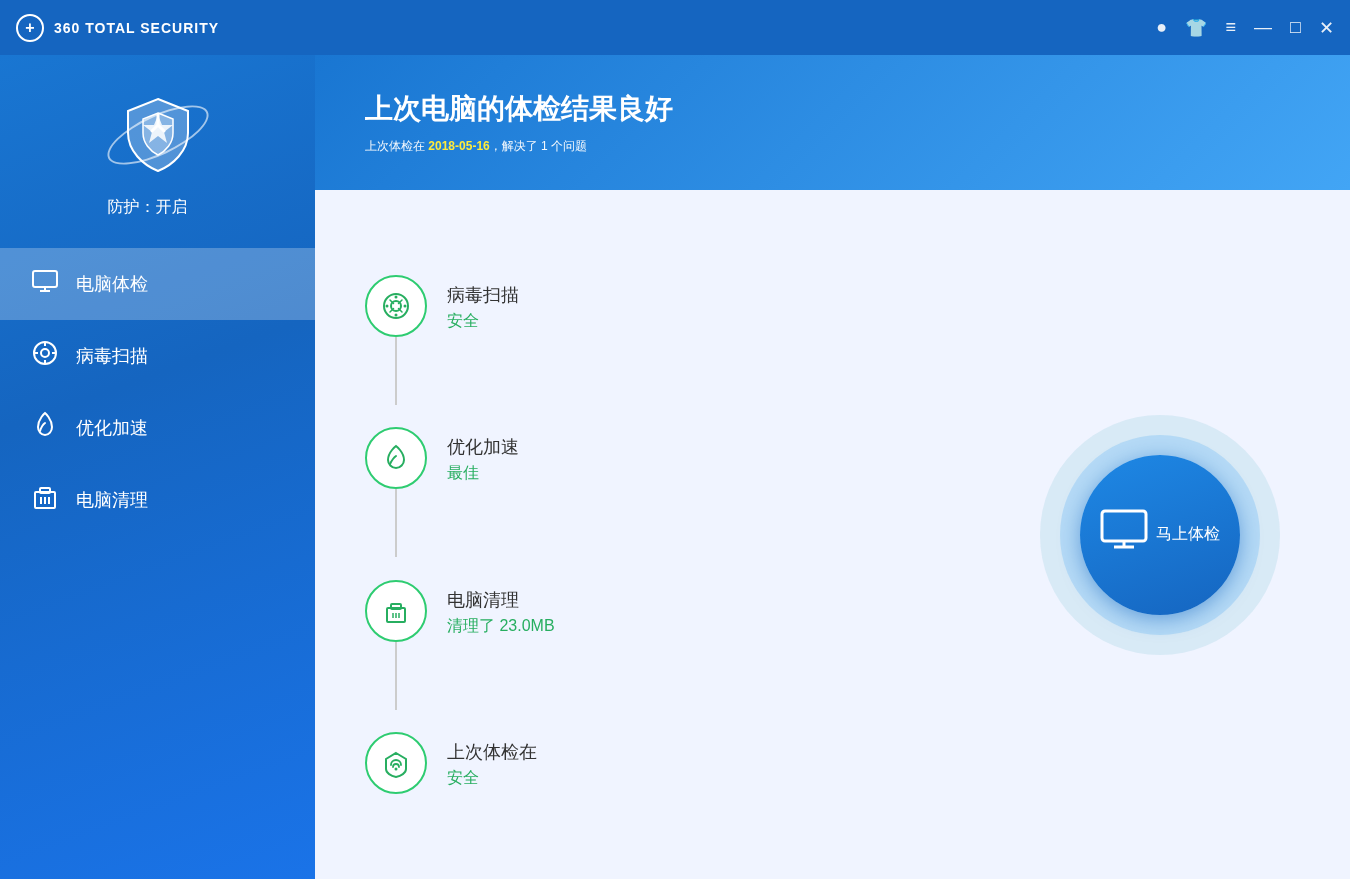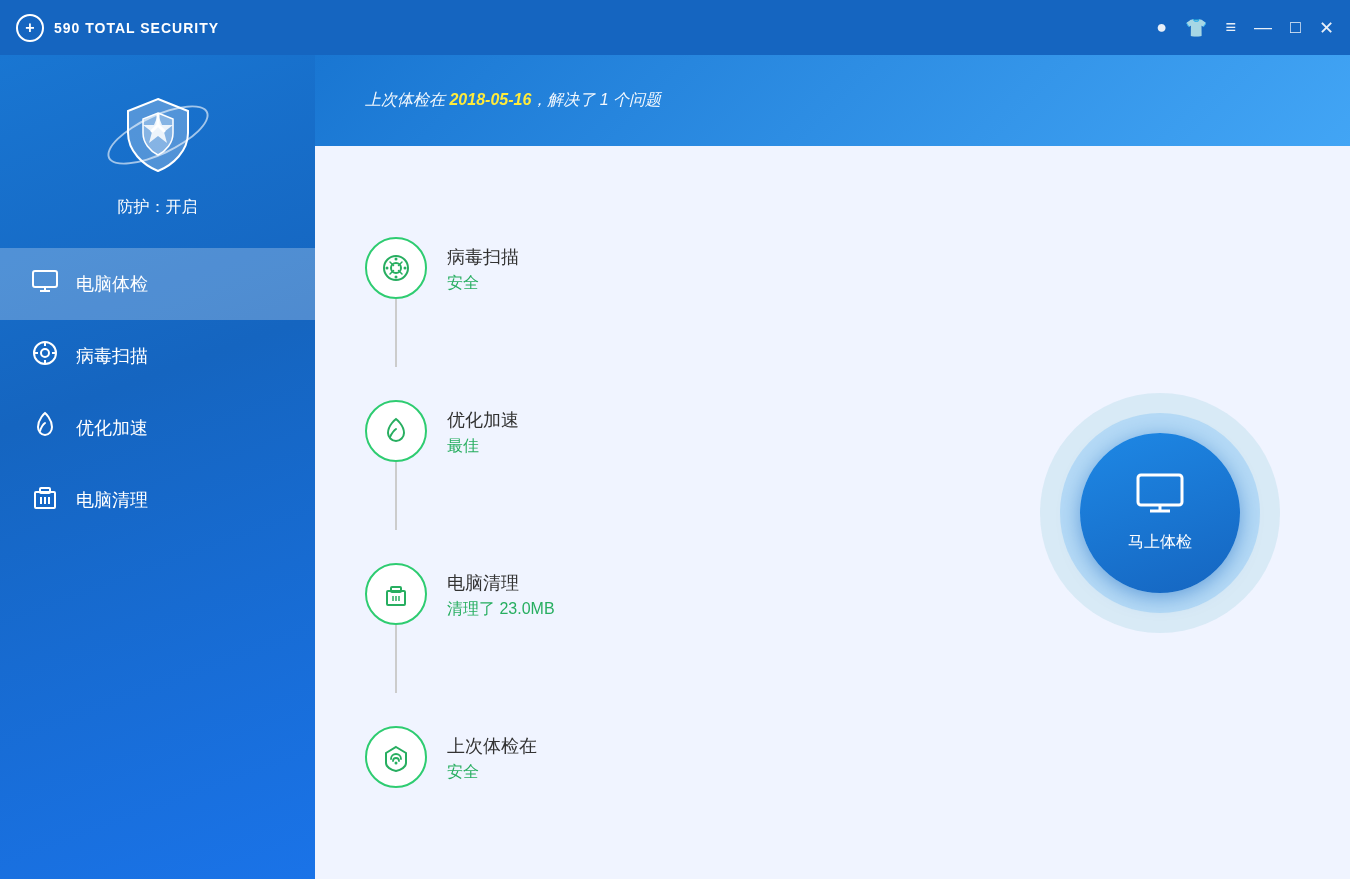--- a/index.html
+++ b/index.html
@@ -72,21 +72,21 @@
       display: flex;
       flex-direction: column;
       align-items: center;
       flex-shrink: 0;
     }
 
     #sidebar-logo-area {
       padding: 30px 0 20px;
       display: flex;
       flex-direction: column;
-      align-items: center;
+      align-items: flex-start;
       gap: 12px;
     }
 
     #shield-container {
       position: relative;
       width: 100px;
       height: 100px;
       display: flex;
       align-items: center;
       justify-content: center;
@@ -163,22 +163,21 @@
       flex-shrink: 0;
     }
     #header-title {
       color: #fff;
       font-size: 28px;
       font-weight: bold;
       margin-bottom: 10px;
     }
     #header-subtitle {
       color: rgba(255,255,255,0.95);
-      font-size: 16px;
-      font-style: italic;
+      font-size: 12px;
     }
     #header-date {
       color: #ffeb3b;
       font-weight: bold;
     }
 
     
     #content-body {
       flex: 1;
       display: flex;
@@ -273,21 +272,20 @@
       align-items: center;
       justify-content: center;
     }
 
     #scan-button-inner {
       width: 160px;
       height: 160px;
       border-radius: 50%;
       background: linear-gradient(160deg, #1e88e5, #1565c0);
       display: flex;
-      flex-direction: column;
       align-items: center;
       justify-content: center;
       gap: 8px;
       box-shadow: 0 4px 20px rgba(21, 101, 192, 0.5);
     }
 
     #scan-button-icon {
       color: #fff;
       font-size: 40px;
     }
@@ -298,21 +296,21 @@
     }
   </style>
 </head>
 <body>
 
 <div id="titlebar">
   <div id="titlebar-left">
     <div id="titlebar-logo-circle">
       <span>+</span>
     </div>
-    <span id="titlebar-title">590 TOTAL SECURITY</span>
+    <span id="titlebar-title">360 TOTAL SECURITY</span>
   </div>
   <div id="titlebar-controls">
     <span class="titlebar-icon">●</span>
     <span class="titlebar-icon">👕</span>
     <span class="titlebar-icon">≡</span>
     <span class="titlebar-icon">—</span>
     <span class="titlebar-icon">□</span>
     <span class="titlebar-icon">✕</span>
   </div>
 </div>
@@ -378,20 +376,21 @@
           </svg>
         </span>
         <span class="nav-label">电脑清理</span>
       </div>
     </div>
   </div>
 
   <div id="content">
 
     <div id="content-header">
+      <div id="header-title">上次电脑的体检结果良好</div>
       <div id="header-subtitle">
         <span>上次体检在 </span><span id="header-date">2018-05-16</span><span>，解决了 1 个问题</span>
       </div>
     </div>
 
     <div id="content-body">
 
       <div id="check-list">
 
         <div class="check-item">

